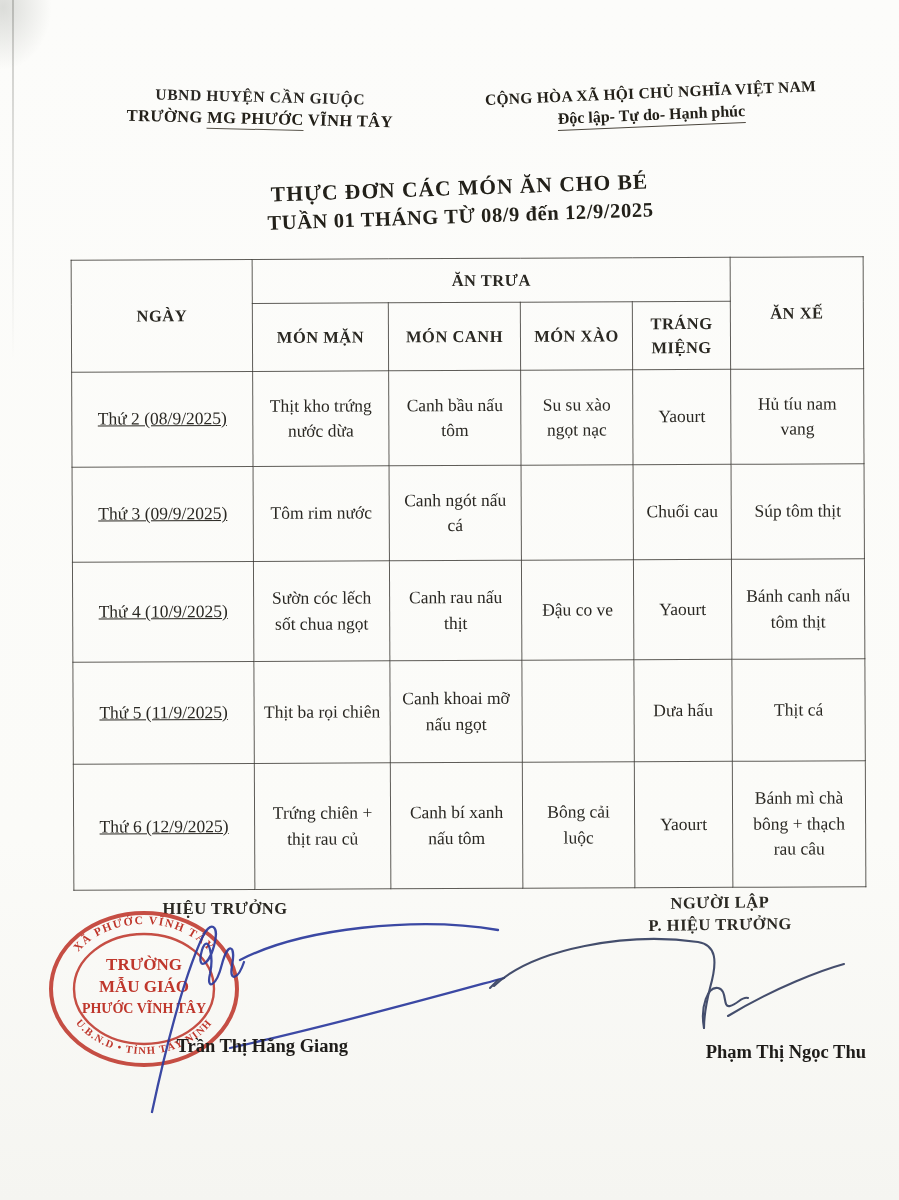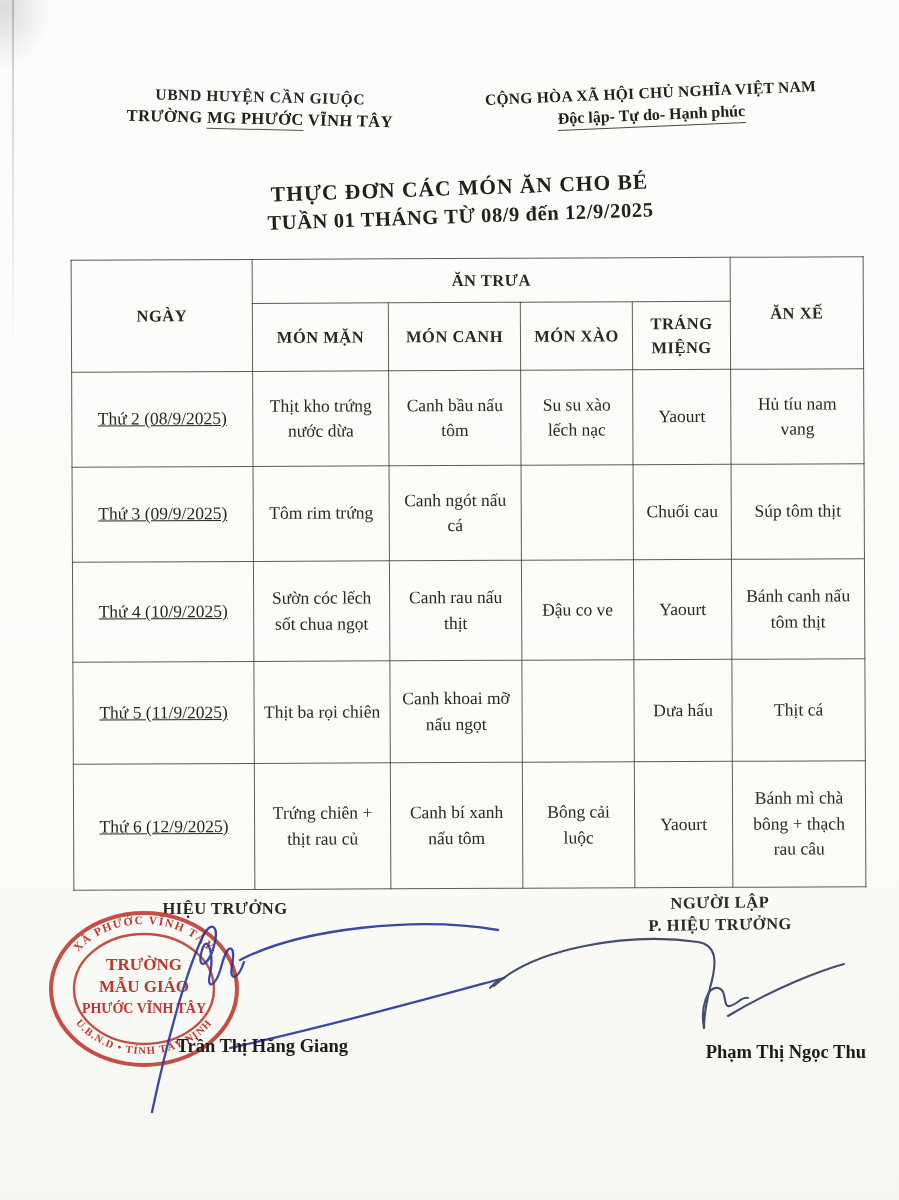--- a/index.html
+++ b/index.html
@@ -107,27 +107,27 @@
       <tr style="height:68px">
         <th>MÓN MẶN</th>
         <th>MÓN CANH</th>
         <th>MÓN XÀO</th>
         <th>TRÁNG MIỆNG</th>
       </tr>
       <tr style="height:95px">
         <td class="day-cell">Thứ 2 (08/9/2025)</td>
         <td>Thịt kho trứng nước dừa</td>
         <td>Canh bầu nấu tôm</td>
-        <td>Su su xào lếch nạc</td>
+        <td>Su su xào ngọt nạc</td>
         <td>Yaourt</td>
         <td>Hủ tíu nam vang</td>
       </tr>
       <tr style="height:95px">
         <td class="day-cell">Thứ 3 (09/9/2025)</td>
-        <td>Tôm rim trứng</td>
+        <td>Tôm rim nước</td>
         <td>Canh ngót nấu cá</td>
         <td></td>
         <td>Chuối cau</td>
         <td>Súp tôm thịt</td>
       </tr>
       <tr style="height:100px">
         <td class="day-cell">Thứ 4 (10/9/2025)</td>
         <td>Sườn cóc lếch sốt chua ngọt</td>
         <td>Canh rau nấu thịt</td>
         <td>Đậu co ve</td>

